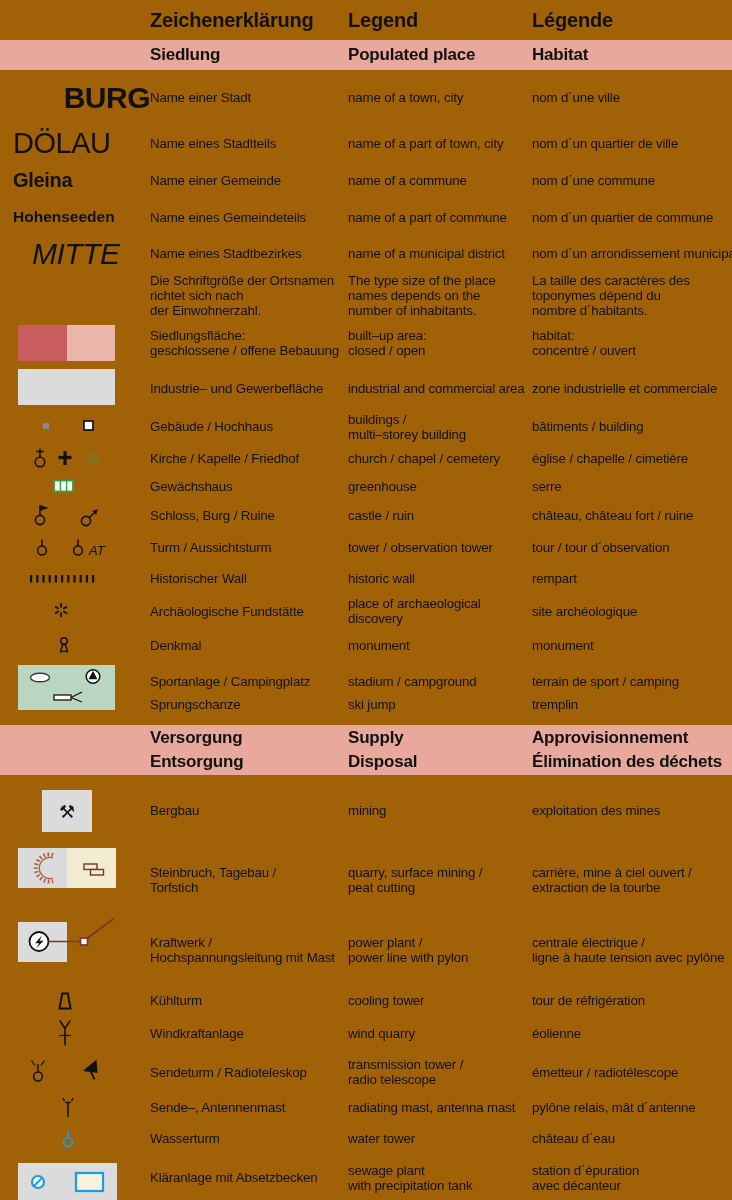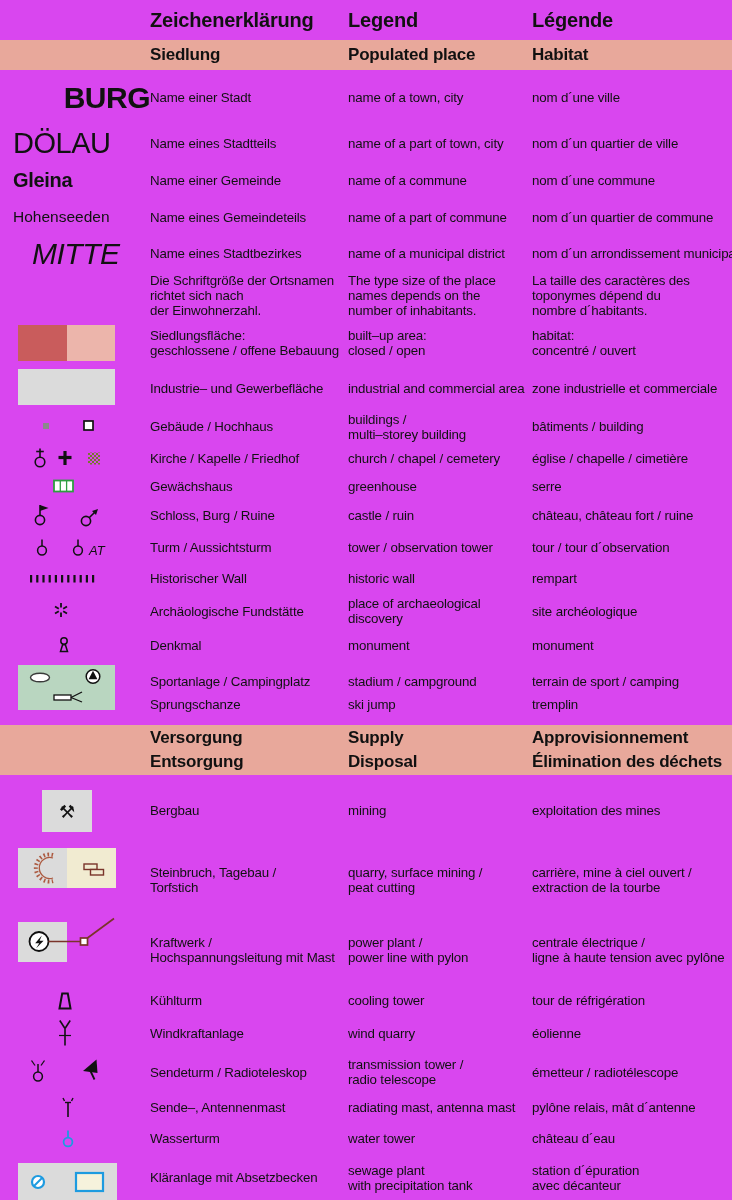--- a/index.html
+++ b/index.html
@@ -1,29 +1,29 @@
 <!DOCTYPE html>
 <html style="--band-pink: #E8A89B; --settlement-closed-red: #C95C5C; --settlement-open-pink: #ECB5AB; --area-gray: #DBDBDB; --sport-green-bg: #B9D6C0; --peat-beige: #F1EBD1; --tank-cream: #F6F2DC; --line-brown: #7A342A; --quarry-rust: #AC5A40; --greenhouse-green: #2F9E41; --water-blue: #1D9BE0;"><head>
 <meta charset="utf-8">
 <style>
   html,body{margin:0;padding:0;background:#fff;}
-  #page{position:relative;width:732px;height:1200px;background:#d946ef;overflow:hidden;
+  #page{position:relative;width:732px;height:1200px;background:#a16207;overflow:hidden;
         font-family:"Liberation Sans",sans-serif;color:#111;}
   .row{display:grid;grid-template-columns:150px 198px 184px 200px;align-items:center;}
   .c{font-size:13.3px;line-height:15px;letter-spacing:-0.15px;white-space:pre;padding-right:6px;}
   .h1{font-size:20px;font-weight:700;letter-spacing:-0.2px;white-space:pre;}
   .h2{font-size:17px;font-weight:700;letter-spacing:-0.2px;white-space:pre;}
   .band{background:var(--band-pink);}
   .band2 .h2{line-height:24px;}
   .tall{line-height:23px;}
   .pname{padding-left:13px;white-space:pre;}
   .n-city{font-size:30px;font-weight:700;letter-spacing:-0.5px;text-align:right;}
   .n-parttown{font-size:29px;font-weight:400;letter-spacing:-0.5px;}
   .n-commune{font-size:20px;font-weight:700;letter-spacing:-0.3px;}
-  .n-partcommune{font-size:15.5px;font-weight:400;}
+  .n-partcommune{font-size:15.5px;font-weight:700;}
   .n-district{font-size:30px;font-style:italic;font-weight:400;letter-spacing:-0.5px;padding-left:32px;}
   svg{display:block;}
 </style>
 </head>
 <body>
 
 <div id="page">
 
   <div class="row" style="height:40px">
     <div></div>

